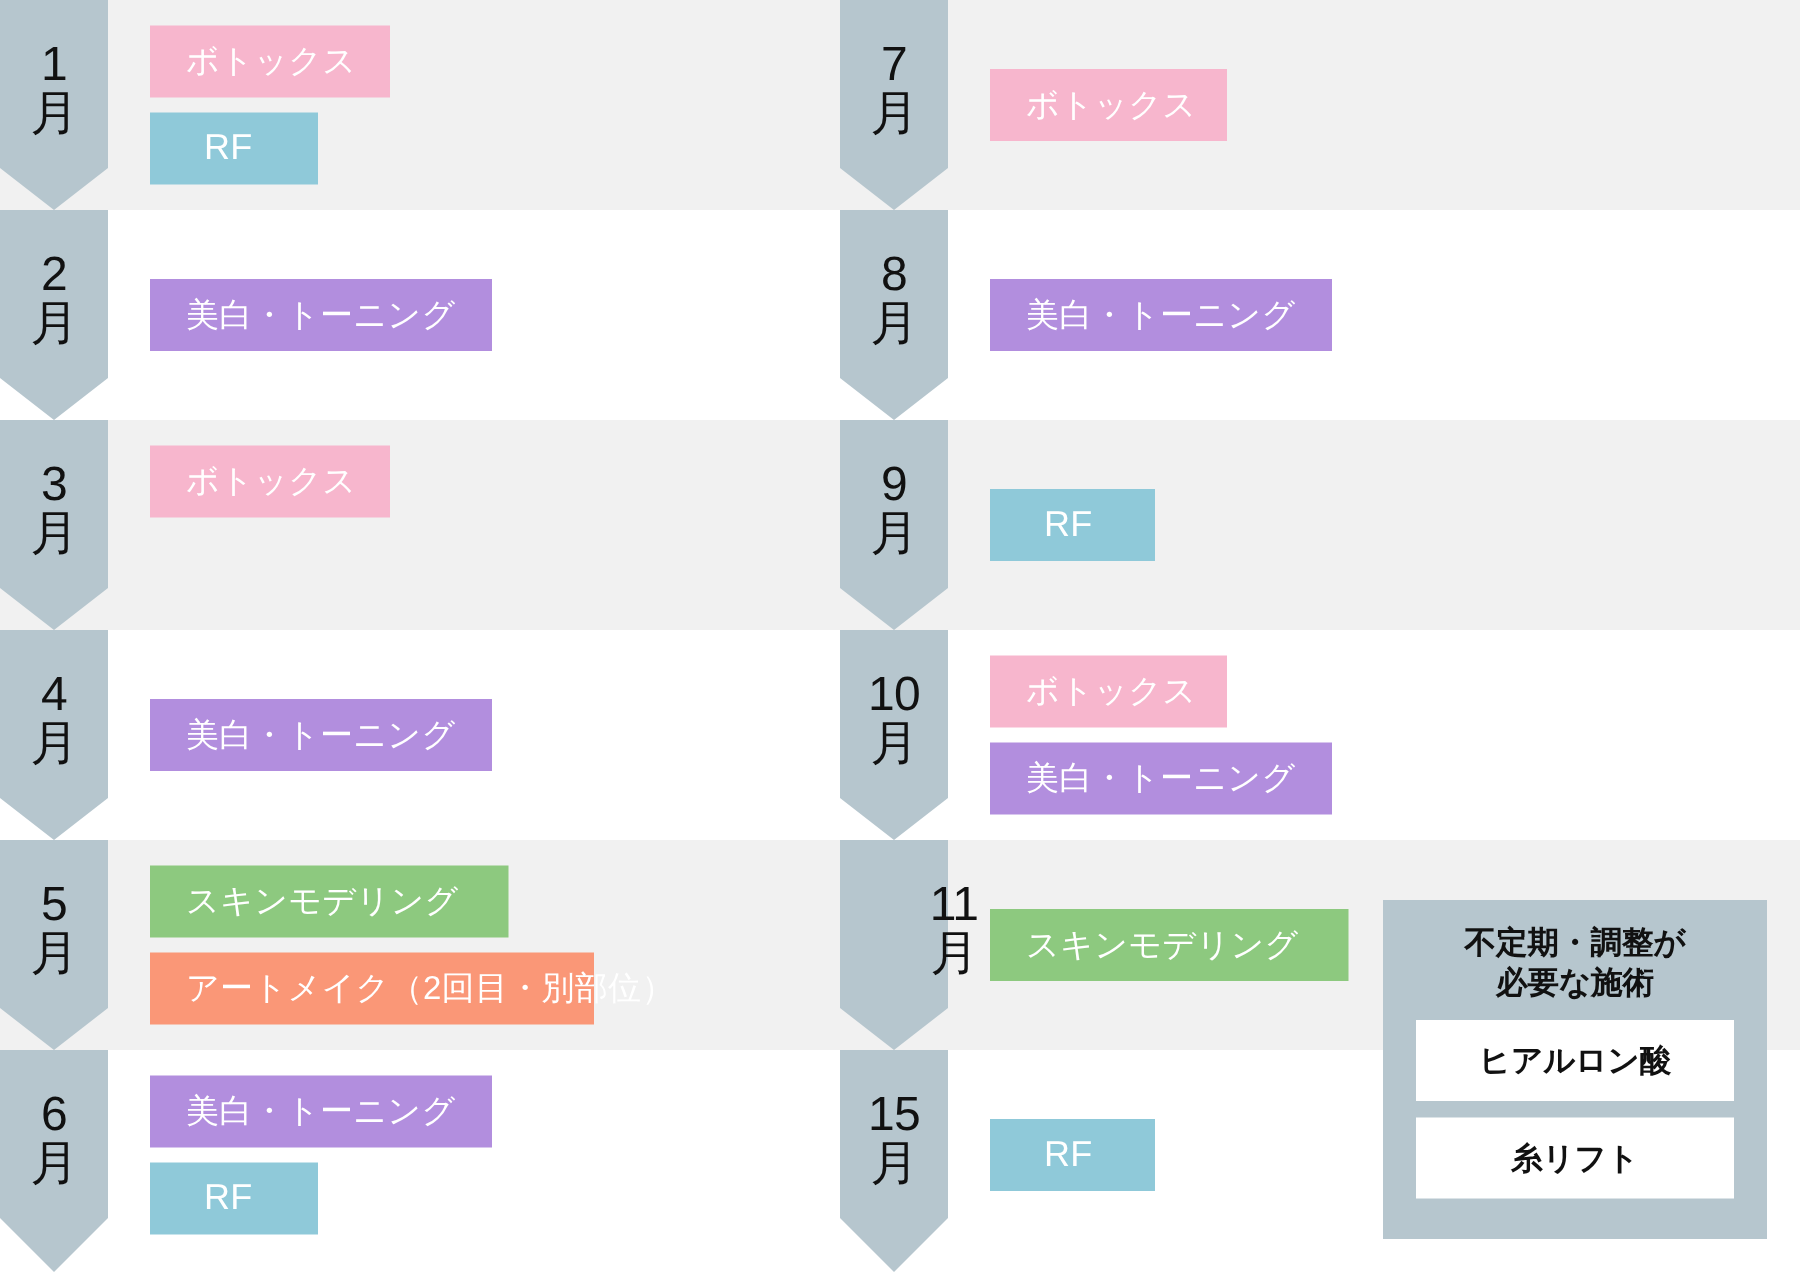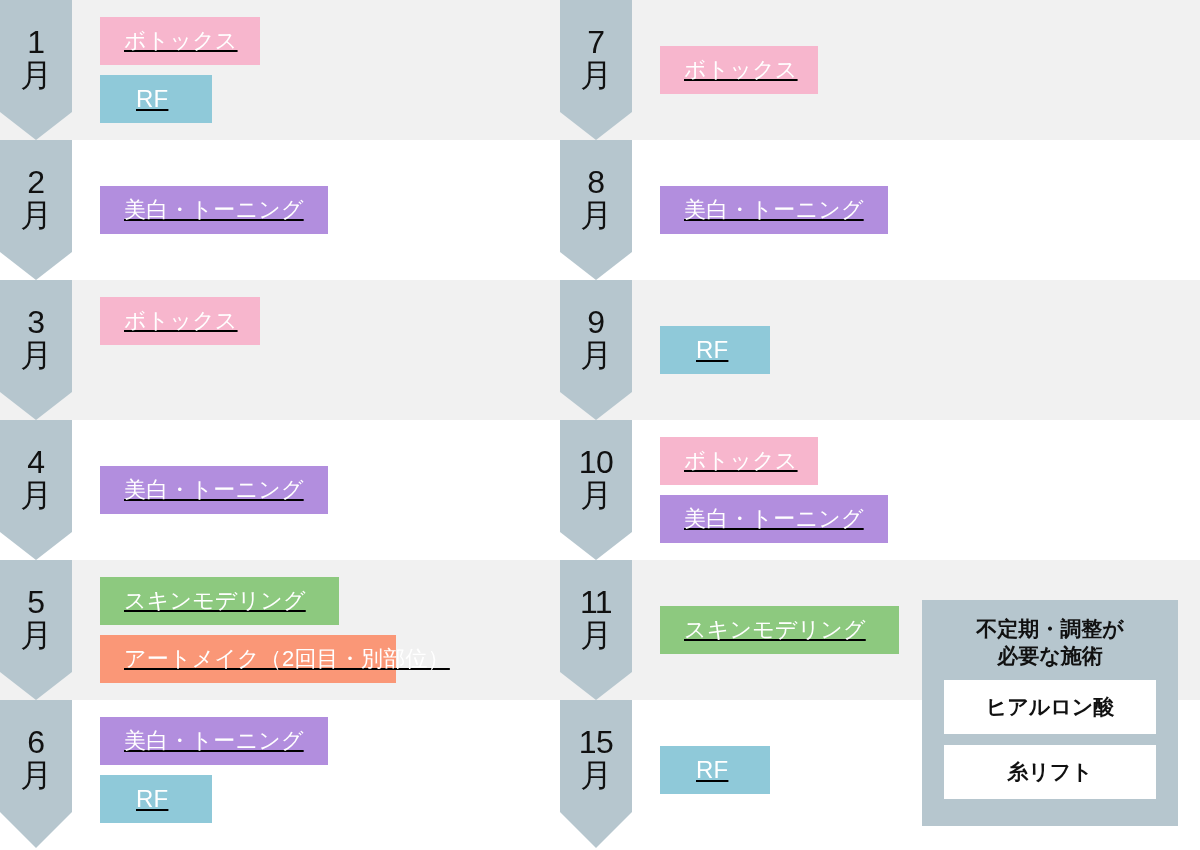--- a/index.html
+++ b/index.html
@@ -29,21 +29,21 @@
   .chev-label{
     position:absolute;left:0;top:0;width:72px;height:118px;
     display:flex;flex-direction:column;align-items:center;justify-content:center;
     color:#111111;font-size:32px;font-weight:400;line-height:1.02;
     letter-spacing:-0.5px;
   }
   .chev-label .num{display:block;}
   .chev-label .tsuki{display:block;}
 
   
-  .row-bars{position:absolute;text-decoration:underline;}
+  .row-bars{position:absolute;}
   .bar{
     height:48px;display:flex;align-items:center;
     color:#ffffff;font-size:22px;font-weight:400;
     padding-left:24px;box-sizing:border-box;
     white-space:nowrap;margin-bottom:10px;letter-spacing:0.2px;
   }
   .bar:last-child{margin-bottom:0;}
   .bar.rf{font-size:24px;padding-left:36px;}
 
   
@@ -136,21 +136,21 @@
       <div class="chev-label" style="top: 280px;">
         <span class="num">9</span>
         <span class="tsuki">月</span>
       </div>
       <div class="chev" style="top: 420px; background: rgb(182, 198, 206);"></div>
       <div class="chev-label" style="top: 420px;">
         <span class="num">10</span>
         <span class="tsuki">月</span>
       </div>
       <div class="chev" style="top: 560px; background: rgb(182, 198, 206);"></div>
-      <div class="chev-label" style="top: 560px;">
+      <div class="chev-label" style="top: 560px; padding-left: 40px;">
         <span class="num">11</span>
         <span class="tsuki">月</span>
       </div>
       <div class="chev last" style="top: 700px; background: rgb(182, 198, 206);"></div>
       <div class="chev-label" style="top: 700px;">
         <span class="num">15</span>
         <span class="tsuki">月</span>
       </div>
     </div>
     <div class="row-bars" style="left: 660px; top: 46px;">

